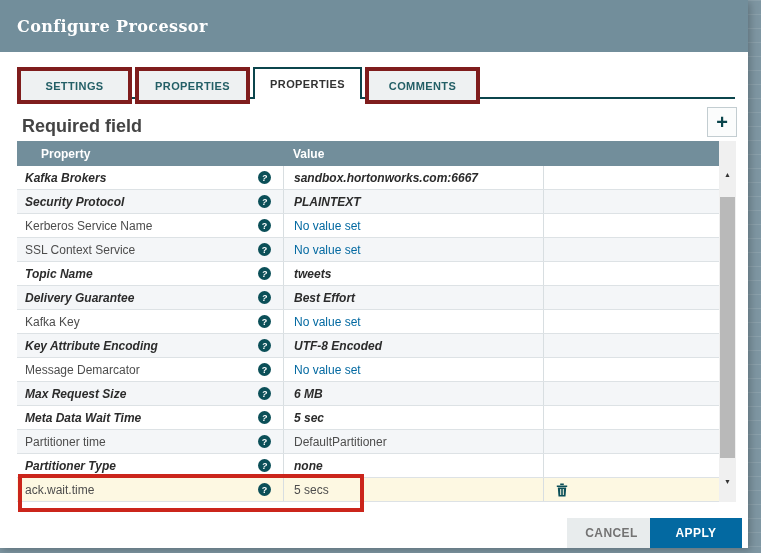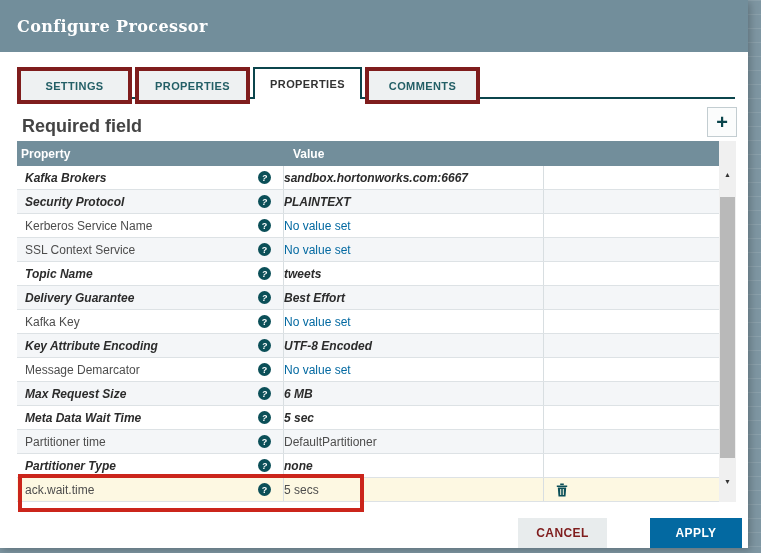--- a/index.html
+++ b/index.html
@@ -26,50 +26,50 @@
               width:105px;position:relative;z-index:2;color:#333;}
   
   .required-label{position:absolute;left:22px;top:116px;font-size:18px;font-weight:600;color:#444;}
   .add-btn{position:absolute;left:707px;top:107px;width:28px;height:28px;background:#fbfcfc;
            border:1px solid #c3cdd1;display:flex;align-items:center;justify-content:center;
            color:#0b454c;font-size:20px;font-weight:bold;cursor:pointer;}
   
   .table{position:absolute;left:17px;top:141px;width:719px;height:361px;font-size:12px;color:#4d4d4d;}
   .thead{position:absolute;left:0;top:0;width:702px;height:25px;background:#728e9b;display:flex;
          color:#fff;font-weight:bold;align-items:center;}
-  .thead .hc1{width:266px;padding-left:4px;box-sizing:border-box;}
+  .thead .hc1{width:266px;padding-left:24px;box-sizing:border-box;}
   .thead .hc2{width:260px;padding-left:10px;box-sizing:border-box;}
   .rows{position:absolute;left:0;top:25px;width:702px;}
   .trow{display:flex;height:23px;border-bottom:1px solid #dde2e5;background:#fff;align-items:center;}
   .trow.alt{background:#f4f6f8;}
   .trow.hl{background:#fdf8e2;}
   .cell{height:100%;display:flex;align-items:center;box-sizing:border-box;}
   .cell.prop{width:266px;padding-left:8px;position:relative;}
-  .cell.val{width:260px;border-left:1px solid #d8dee1;}
+  .cell.val{width:260px;padding-left:10px;border-left:1px solid #d8dee1;}
   .cell.extra{width:176px;border-left:1px solid #d8dee1;padding-left:12px;}
   .bold{font-weight:bold;color:#2b2b2b;font-style:italic;}
   .ph{color:#0369a1;font-weight:normal;}
   .qmark{position:absolute;right:12px;width:13px;height:13px;border-radius:50%;background:#0b4f58;
          color:#fff;font-size:9px;font-weight:bold;display:flex;align-items:center;
          justify-content:center;cursor:pointer;}
   .trash{display:flex;align-items:center;cursor:pointer;}
   
   .sbar{position:absolute;left:702px;top:0;width:17px;height:361px;background:#f0f0f0;}
   .sbar .arrow{position:absolute;left:0;width:17px;height:14px;display:flex;align-items:center;
                justify-content:center;font-size:7px;color:#333;cursor:pointer;}
   .sbar .up{top:26px;}
   .sbar .down{top:333px;}
   .sbar .thumb{position:absolute;left:1px;top:56px;width:15px;height:261px;background:#b9b9b9;cursor:pointer;}
   
   .annotation{position:absolute;left:18px;top:474px;width:338px;height:30px;
               border:4px solid #cb251b;z-index:9;pointer-events:none;}
   
   .btn{position:absolute;top:518px;height:30px;display:flex;align-items:center;justify-content:center;
        font-size:12px;font-weight:bold;letter-spacing:.4px;cursor:pointer;}
-  .btn-cancel{left:518px;width:89px;background:#e8eced;color:#7f1d1d;}
+  .btn-cancel{left:567px;width:89px;background:#e8eced;color:#737373;}
   .btn-apply{left:650px;width:92px;background:#0369a1;color:#fff;}
 </style>
 </head>
 <body>
 
 <div class="dialog">
 
   <div class="dlg-header">
     <span class="dlg-title">Configure Processor</span>
   </div>

